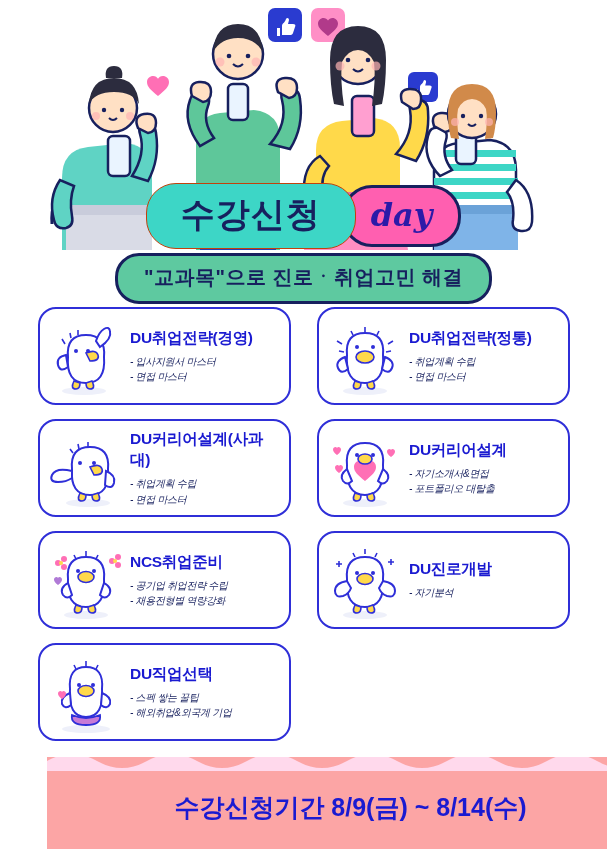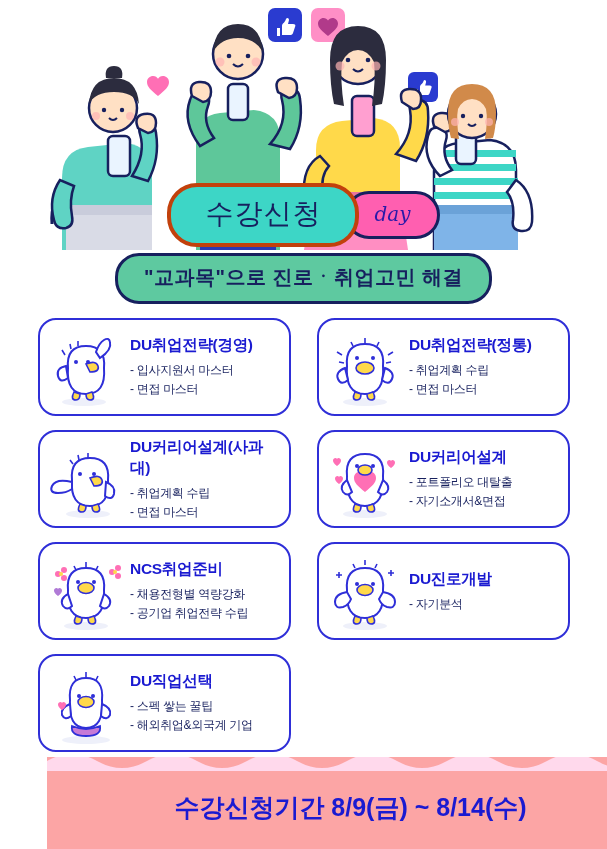--- a/index.html
+++ b/index.html
@@ -28,39 +28,39 @@
   
   .title-row {
     position: absolute;
     left: 0; top: 183px; width: 607px;
     display: flex; justify-content: center; align-items: center;
     gap: 0px;
     z-index: 5;
   }
   .badge-main {
     background: #3dd6c6;
-    border: 4px solid #c2410c;
+    border: 1px solid #c2410c;
     border-radius: 30px;
     padding: 8px 34px 10px 34px;
     color: #17205e;
-    font-size: 28px;
-    font-weight: normal;
+    font-size: 34px;
+    font-weight: bold;
     letter-spacing: 1px;
     position: relative;
     z-index: 2;
     box-shadow: 0 0 0 0 transparent;
   }
   .badge-day {
     background: #ff5fb0;
     border: 3px solid #17205e;
     border-radius: 30px;
     padding: 8px 26px 10px 26px;
     color: #2b1aa8;
-    font-size: 20px;
-    font-weight: normal;
+    font-size: 32px;
+    font-weight: bold;
     font-style: italic;
     font-family: "DejaVu Serif", serif;
     margin-left: -14px;
     position: relative;
     z-index: 1;
   }
   .subtitle-wrap {
     position: absolute;
     left: 0; top: 253px; width: 607px;
     display: flex; justify-content: center;
@@ -74,21 +74,21 @@
     color: #17205e;
     font-size: 20px;
     font-weight: bold;
     letter-spacing: 0.5px;
     white-space: nowrap;
   }
 
   
   .grid {
     position: absolute;
-    left: 38px; top: 318px;
+    left: 38px; top: 307px;
     width: 532px;
     display: grid;
     grid-template-columns: 253px 253px;
     column-gap: 26px;
     row-gap: 14px;
   }
   .card {
     position: relative;
     height: 98px;
     background: #ffffff;
@@ -107,23 +107,24 @@
   .card .txt { flex: 1 1 auto; padding-left: 2px; }
   .card .ctitle {
     color: #1a1ad1;
     font-size: 15.5px;
     font-weight: bold;
     letter-spacing: -0.3px;
     margin-bottom: 5px;
   }
   .card .cline {
     color: #17205e;
-    font-size: 12px;
+    font-size: 10px;
     line-height: 1.55;
     letter-spacing: -0.3px;
+    font-style: italic;
   }
 
   
   .footer {
     position: absolute;
     left: 0; bottom: 0; width: 607px; height: 92px;
     background: #fca5a5;
     overflow: hidden;
     margin-left: 47px;
   }
@@ -354,22 +355,22 @@
           <ellipse cx="42" cy="34" rx="7" ry="5" fill="#ffd94a" stroke="#2f2fd8" stroke-width="1.6"></ellipse>
           <circle cx="34" cy="30" r="2" fill="#2f2fd8"></circle>
           <circle cx="50" cy="30" r="2" fill="#2f2fd8"></circle>
           <path d="M14 30 c-3-2-4-4-4-5.5 c0-1.5 1.2-2.5 2.5-2.5 c0.8 0 1.2 0.4 1.5 1 c0.3-0.6 0.8-1 1.5-1 c1.3 0 2.5 1 2.5 2.5 C18 26 17 28 14 30z" fill="#ff6fb5"></path>
           <path d="M16 48 c-3-2-4-4-4-5.5 c0-1.5 1.2-2.5 2.5-2.5 c0.8 0 1.2 0.4 1.5 1 c0.3-0.6 0.8-1 1.5-1 c1.3 0 2.5 1 2.5 2.5 C20 44 19 46 16 48z" fill="#ff6fb5"></path>
           <path d="M68 32 c-3-2-4-4-4-5.5 c0-1.5 1.2-2.5 2.5-2.5 c0.8 0 1.2 0.4 1.5 1 c0.3-0.6 0.8-1 1.5-1 c1.3 0 2.5 1 2.5 2.5 C72 28 71 30 68 32z" fill="#ff6fb5"></path>
         </svg>
       </div>
       <div class="txt">
         <div class="ctitle">DU커리어설계</div>
+        <div class="cline">- 자기소개서&amp;면접</div>
         <div class="cline">- 포트폴리오 대탈출</div>
-        <div class="cline">- 자기소개서&amp;면접</div>
       </div>
     </div>
 
     <div class="card">
       <div class="mascot">
         <svg width="84" height="86" viewBox="0 0 84 86">
           <ellipse cx="42" cy="78" rx="22" ry="4" fill="#eef0fa"></ellipse>
           <path d="M24 42 q-2-22 18-22 q20 0 18 22 q2 28-18 28 q-20 0-18-28z" fill="#ffffff" stroke="#2f2fd8" stroke-width="2"></path>
           <path d="M32 68 q-4 8 2 8 q4 0 4-6z" fill="#ffd94a" stroke="#2f2fd8" stroke-width="1.6"></path>
           <path d="M50 68 q4 8-2 8 q-4 0-4-6z" fill="#ffd94a" stroke="#2f2fd8" stroke-width="1.6"></path>
@@ -387,22 +388,22 @@
               <circle cx="74" cy="20" r="3"></circle>
               <circle cx="74" cy="28" r="3"></circle>
               <circle cx="71" cy="24" r="2" fill="#ffd94a"></circle>
           </g>
           <path d="M14 48 c-3-2-4-4-4-5.5 c0-1.5 1.2-2.5 2.5-2.5 c0.8 0 1.2 0.4 1.5 1 c0.3-0.6 0.8-1 1.5-1 c1.3 0 2.5 1 2.5 2.5 C18 44 17 46 14 48z" fill="#b07ad6"></path>
           <path d="M42 14 l0 5 M30 18 l2 4 M54 18 l-2 4" stroke="#2f2fd8" stroke-width="1.6"></path>
         </svg>
       </div>
       <div class="txt">
         <div class="ctitle">NCS취업준비</div>
+        <div class="cline">- 공기업 취업전략 수립</div>
         <div class="cline">- 채용전형별 역량강화</div>
-        <div class="cline">- 공기업 취업전략 수립</div>
       </div>
     </div>
 
 
     <div class="card">
       <div class="mascot">
         <svg width="84" height="86" viewBox="0 0 84 86">
           <ellipse cx="42" cy="78" rx="22" ry="4" fill="#eef0fa"></ellipse>
           <path d="M24 42 q-2-22 18-22 q20 0 18 22 q2 28-18 28 q-20 0-18-28z" fill="#ffffff" stroke="#2f2fd8" stroke-width="2"></path>
           <path d="M32 68 q-4 8 2 8 q4 0 4-6z" fill="#ffd94a" stroke="#2f2fd8" stroke-width="1.6"></path>

